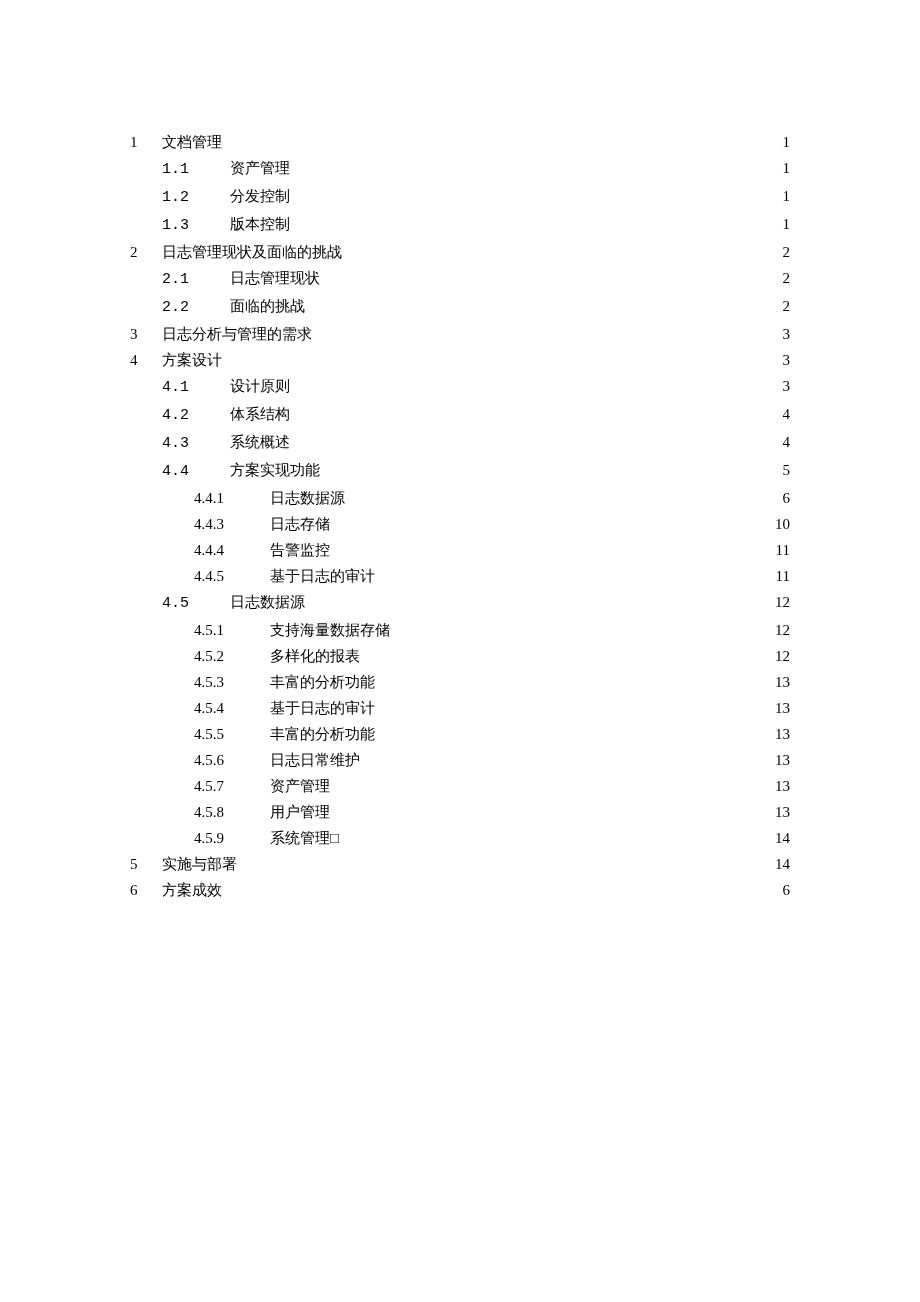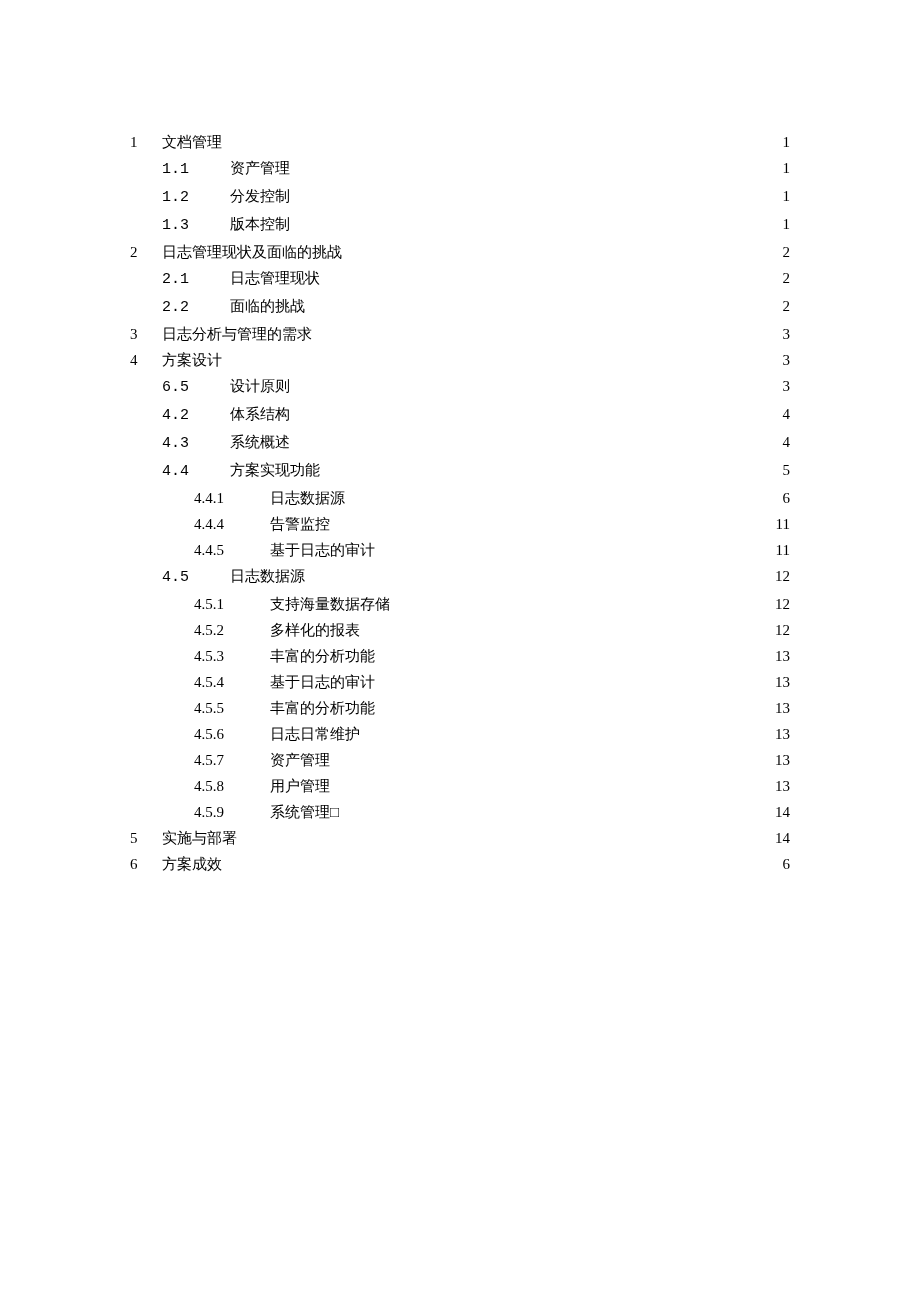--- a/index.html
+++ b/index.html
@@ -134,21 +134,21 @@
         <span class="page-col">3</span>
       </div>
       <div class="toc-row">
         <span class="num-col">4</span>
         <span class="text-col-0">方案设计</span>
         <span class="leader"></span>
         <span class="page-col">3</span>
       </div>
       <div class="toc-row">
         <span class="indent-1"></span>
-        <span class="sub-num">6.5</span>
+        <span class="sub-num">4.1</span>
         <span class="text-col">设计原则</span>
         <span class="leader"></span>
         <span class="page-col">3</span>
       </div>
       <div class="toc-row">
         <span class="indent-1"></span>
         <span class="sub-num">4.2</span>
         <span class="text-col">体系结构</span>
         <span class="leader"></span>
         <span class="page-col">4</span>
@@ -166,20 +166,27 @@
         <span class="text-col">方案实现功能</span>
         <span class="leader"></span>
         <span class="page-col">5</span>
       </div>
       <div class="toc-row">
         <span class="indent-2"></span>
         <span class="sub-num-2">4.4.1</span>
         <span class="text-col">日志数据源</span>
         <span class="leader"></span>
         <span class="page-col">6</span>
+      </div>
+      <div class="toc-row">
+        <span class="indent-2"></span>
+        <span class="sub-num-2">4.4.3</span>
+        <span class="text-col">日志存储</span>
+        <span class="leader"></span>
+        <span class="page-col">10</span>
       </div>
       <div class="toc-row">
         <span class="indent-2"></span>
         <span class="sub-num-2">4.4.4</span>
         <span class="text-col">告警监控</span>
         <span class="leader"></span>
         <span class="page-col">11</span>
       </div>
       <div class="toc-row">
         <span class="indent-2"></span>

